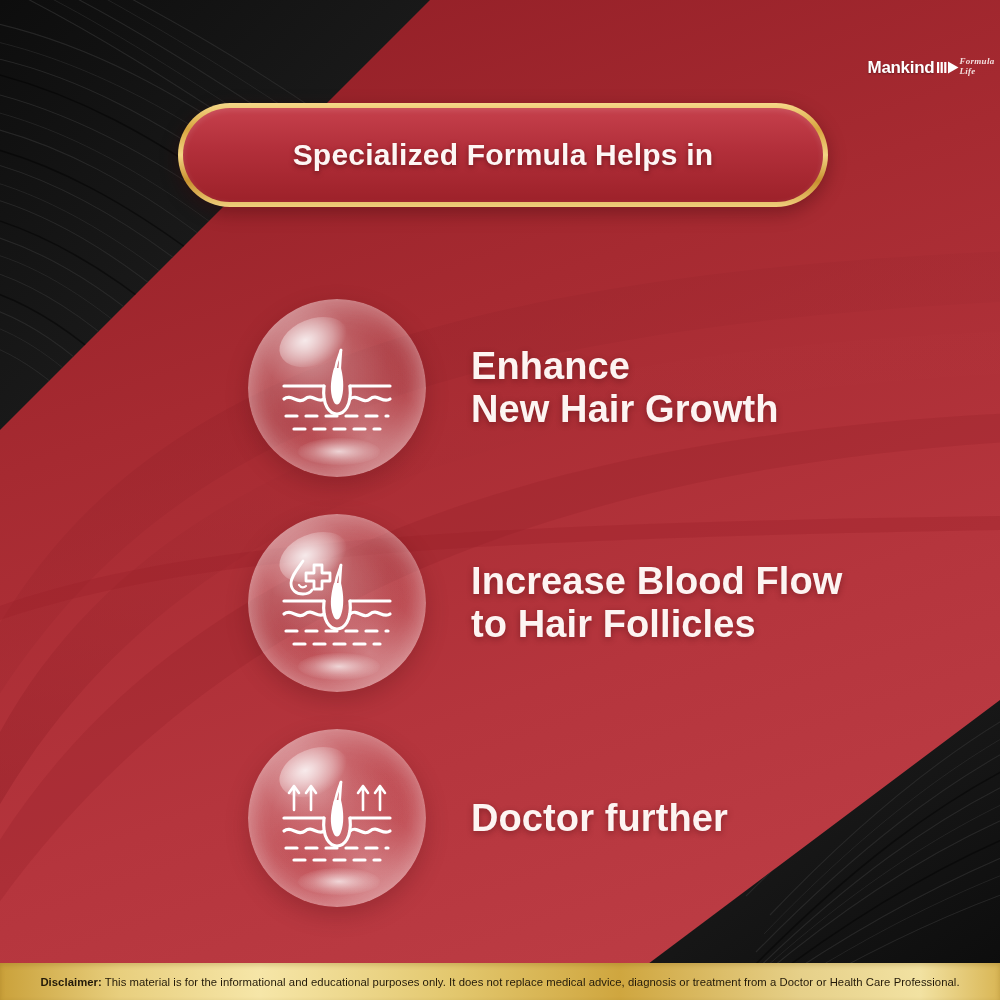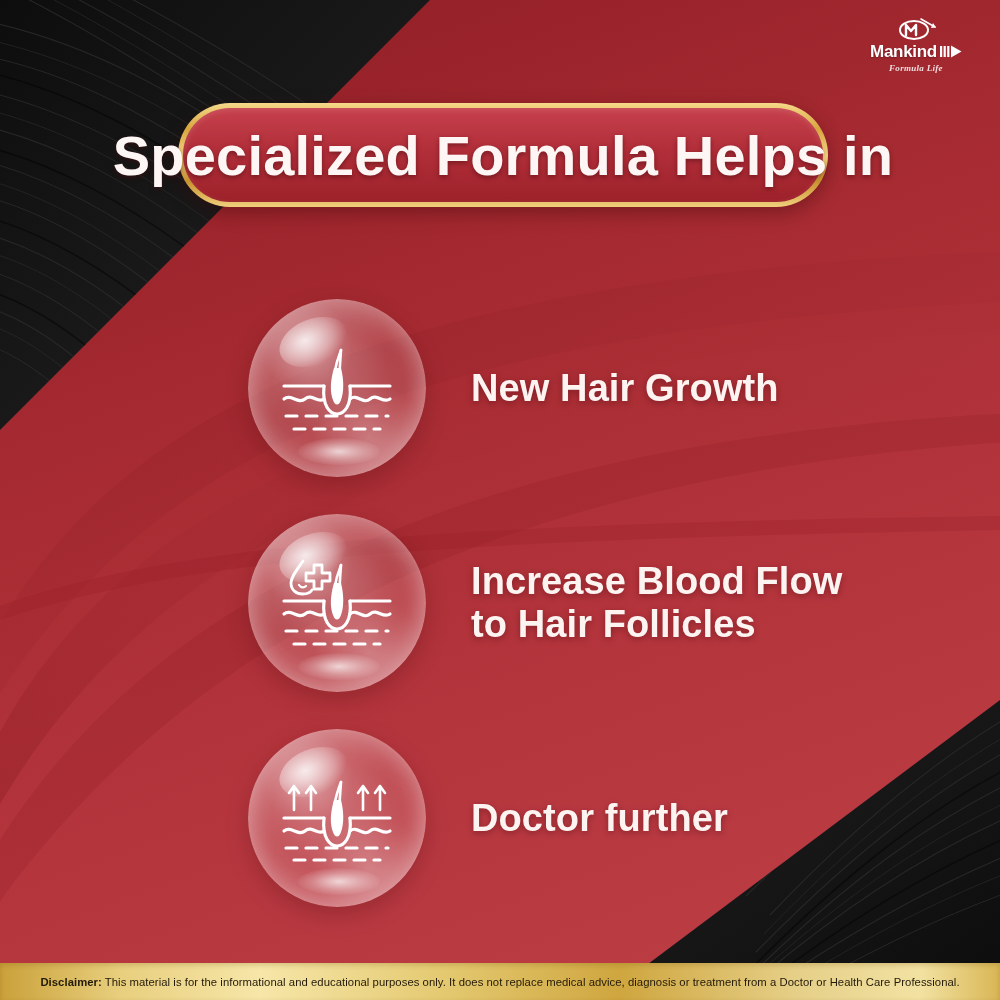--- a/index.html
+++ b/index.html
@@ -29,29 +29,29 @@
     border:5px solid transparent;
     background-origin:border-box;
     background-clip:padding-box, border-box;
     background-image:
       linear-gradient(180deg,#c8424e 0%, #b22f3a 45%, #9b2028 100%),
       linear-gradient(180deg,#f6d98a 0%, #d8a53f 25%, #f3d484 50%, #c8912f 75%, #f0cf7c 100%);
     box-shadow:0 6px 18px rgba(60,8,12,.40), inset 0 2px 6px rgba(255,255,255,.13);
     display:flex; align-items:center; justify-content:center;
   }
   #header-title {
-    color:#fdf6f4; font-size:56px; font-weight:bold; letter-spacing:.2px;
+    color:#fdf6f4; font-size:30px; font-weight:bold; letter-spacing:.2px;
     text-shadow:0 2px 5px rgba(70,10,14,.55);
     white-space:nowrap;
   }
 
   
   #brand-logo {
-    position:absolute; right:29px; top:14px; width:110px; height:62px;
-    display:flex; flex-direction:column; align-items:center; justify-content:center;
+    position:absolute; right:14px; top:14px; width:110px; height:62px;
+    display:flex; flex-direction:row; align-items:flex-end; justify-content:center;
   }
   .logo-word {
     color:#ffffff; font-size:17px; font-weight:bold; letter-spacing:-0.3px;
     line-height:1; text-shadow:0 1px 2px rgba(0,0,0,.35);
   }
   .logo-tag {
     color:#f3dede; font-size:9px; font-style:italic; font-weight:bold;
     font-family:"Liberation Serif", serif; letter-spacing:.3px; margin-top:3px;
   }
 
@@ -256,20 +256,21 @@
           </g>
           <path d="M56 30 C 52 44, 52 54, 55 62 C 57 68, 61 68, 63 62 C 66 54, 66 42, 63 30 Z" fill="#ffffff"></path>
           <g stroke="#ffffff" stroke-width="3.2" stroke-linecap="round" stroke-dasharray="11 9">
             <path d="M8 78 L110 78"></path>
             <path d="M16 91 L102 91"></path>
           </g>
         </svg>
       </div>
     </div>
     <div class="benefit-text">
+      <span>Enhance</span>
       <span class="l2">New Hair Growth</span>
     </div>
   </div>
 
   <div class="benefit-row" id="benefit-row-1">
     <div class="bubble">
       <div class="bubble-icon">
         <svg width="118" height="100" viewBox="0 0 118 100">
           <g stroke="#ffffff" fill="none" stroke-width="3.2" stroke-linecap="round" stroke-linejoin="round">
             <path d="M25 8 C 18 18, 13 24, 13 30 C 13 37, 18 41, 25 41 C 29 41, 32 40, 34 37" stroke-width="2.8"></path>

